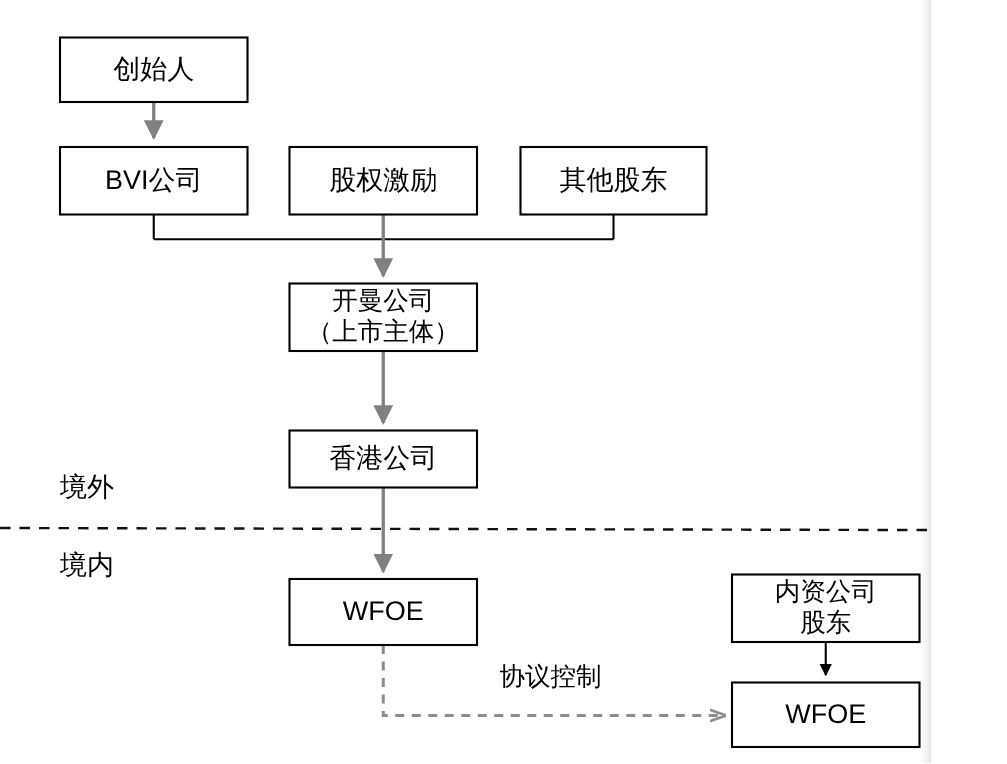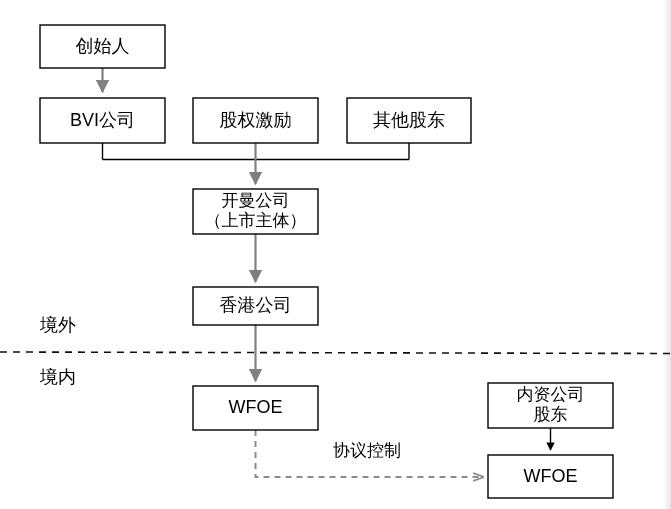--- a/index.html
+++ b/index.html
@@ -6,21 +6,21 @@
   html, body {
     margin: 0;
     padding: 0;
     background: #ffffff;
   }
   body {
     font-family: "Liberation Sans", "DejaVu Sans", sans-serif;
   }
   #canvas {
     position: relative;
-    width: 671px;
+    width: 621px;
     height: 509px;
     background: #ffffff;
     overflow: hidden;
   }
   
   #right-edge-shade {
     position: absolute;
     top: 0;
     right: 0;
     width: 8px;

